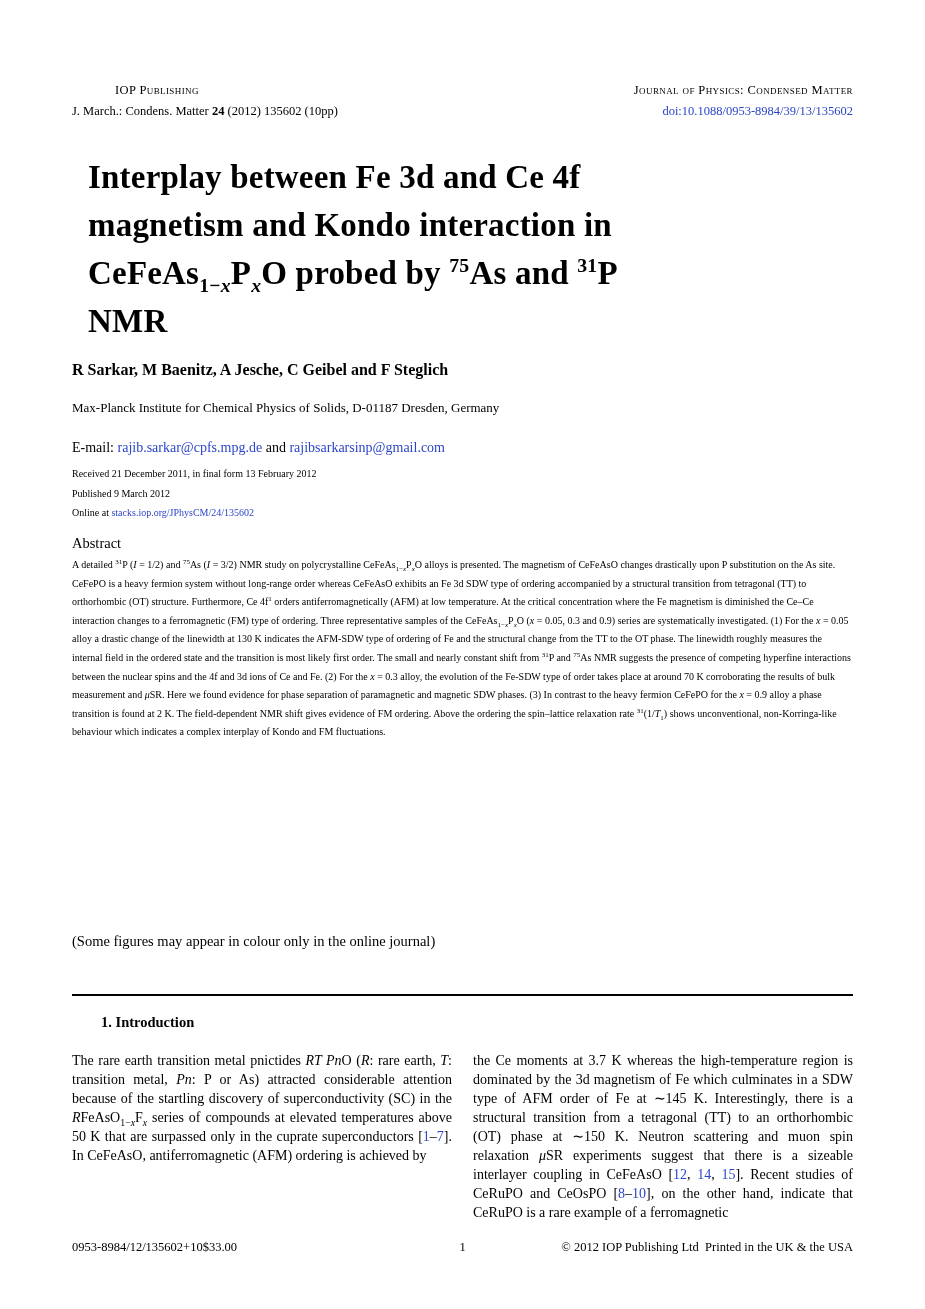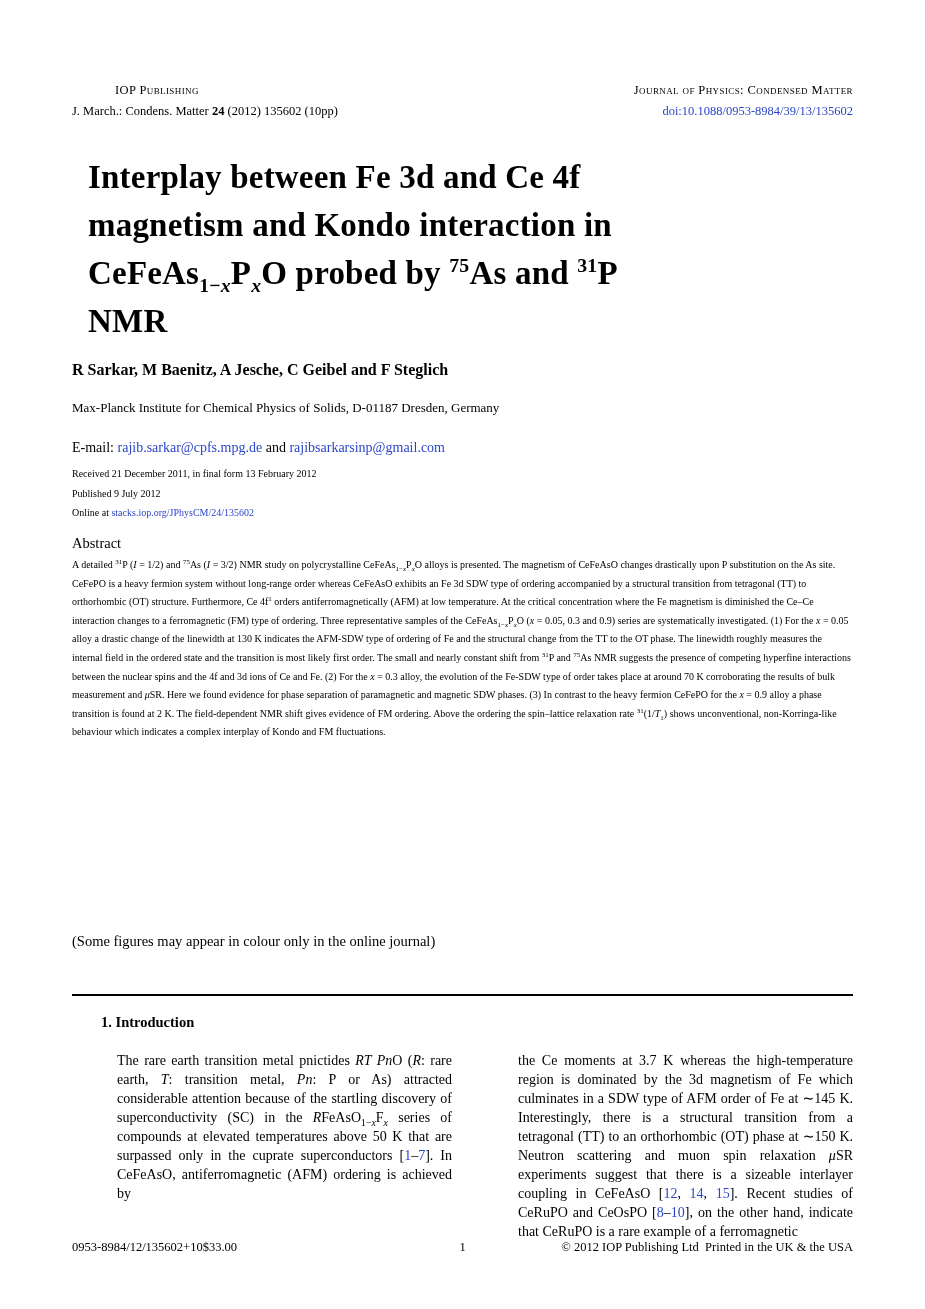--- a/index.html
+++ b/index.html
@@ -33,21 +33,21 @@
   .dates   { top: 464px; font-size: 10px; line-height: 19.5px; }
 
   .abs-head { top: 535px; font-size: 14.5px; font-weight: 400; }
   .abs-body { top: 556px; font-size: 10px; line-height: 18.6px; text-align: left; }
   .fig-note { top: 933px; font-size: 14.5px; }
 
   .divider { top: 994px; border-top: 2px solid #000; height: 0; }
   .intro-head { top: 1014px; font-size: 14.5px; font-weight: 700; margin-left: 29px; }
 
   .columns { top: 1051px; display: flex; gap: 21px; }
-  .col { width: 380px; font-size: 14px; line-height: 19px; text-align: justify; margin-left: 45px; }
+  .col { width: 380px; font-size: 14px; line-height: 19px; text-align: justify; }
 
   .footer { top: 1240px; font-size: 12.5px; display: flex; align-items: baseline; }
   .footer .fl { flex: 1; text-align: left; }
   .footer .fc { width: 60px; text-align: center; }
   .footer .fr { flex: 1; text-align: right; }
 </style>
 </head>
 <body>
 
 <div class="page">
@@ -66,21 +66,21 @@
 
   <div class="abs authors">R Sarkar, M Baenitz, A Jesche, C Geibel and F Steglich</div>
   <div class="abs affil">Max-Planck Institute for Chemical Physics of Solids, D-01187 Dresden, Germany</div>
 
   <div class="abs email">
     <span>E-mail: </span><a class="link">rajib.sarkar@cpfs.mpg.de</a><span> and </span><a class="link">rajibsarkarsinp@gmail.com</a>
   </div>
 
   <div class="abs dates">
     <div>Received 21 December 2011, in final form 13 February 2012</div>
-    <div>Published 9 July 2012</div>
+    <div>Published 9 March 2012</div>
     <div><span>Online at </span><a class="link">stacks.iop.org/JPhysCM/24/135602</a></div>
   </div>
 
   <div class="abs abs-head">Abstract</div>
   <div class="abs abs-body">A detailed <sup>31</sup>P (<i>I</i> = 1/2) and <sup>75</sup>As (<i>I</i> = 3/2) NMR study on polycrystalline CeFeAs<sub>1−<i>x</i></sub>P<sub><i>x</i></sub>O alloys is presented. The magnetism of CeFeAsO changes drastically upon P substitution on the As site. CeFePO is a heavy fermion system without long-range order whereas CeFeAsO exhibits an Fe 3d SDW type of ordering accompanied by a structural transition from tetragonal (TT) to orthorhombic (OT) structure. Furthermore, Ce 4f<sup>1</sup> orders antiferromagnetically (AFM) at low temperature. At the critical concentration where the Fe magnetism is diminished the Ce–Ce interaction changes to a ferromagnetic (FM) type of ordering. Three representative samples of the CeFeAs<sub>1−<i>x</i></sub>P<sub><i>x</i></sub>O (<i>x</i> = 0.05, 0.3 and 0.9) series are systematically investigated. (1) For the <i>x</i> = 0.05 alloy a drastic change of the linewidth at 130 K indicates the AFM-SDW type of ordering of Fe and the structural change from the TT to the OT phase. The linewidth roughly measures the internal field in the ordered state and the transition is most likely first order. The small and nearly constant shift from <sup>31</sup>P and <sup>75</sup>As NMR suggests the presence of competing hyperfine interactions between the nuclear spins and the 4f and 3d ions of Ce and Fe. (2) For the <i>x</i> = 0.3 alloy, the evolution of the Fe-SDW type of order takes place at around 70 K corroborating the results of bulk measurement and <i>μ</i>SR. Here we found evidence for phase separation of paramagnetic and magnetic SDW phases. (3) In contrast to the heavy fermion CeFePO for the <i>x</i> = 0.9 alloy a phase transition is found at 2 K. The field-dependent NMR shift gives evidence of FM ordering. Above the ordering the spin–lattice relaxation rate <sup>31</sup>(1/<i>T</i><sub>1</sub>) shows unconventional, non-Korringa-like behaviour which indicates a complex interplay of Kondo and FM fluctuations.</div>
   <div class="abs fig-note">(Some figures may appear in colour only in the online journal)</div>
 
   <div class="abs divider"></div>
 
   <div class="abs intro-head">1. Introduction</div>

